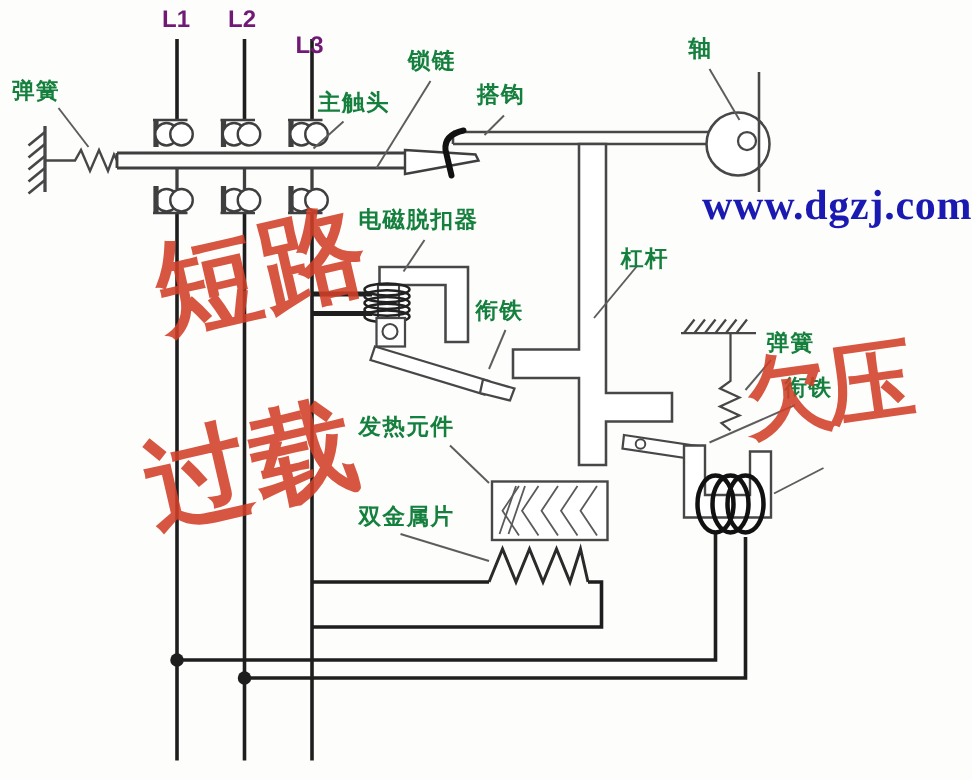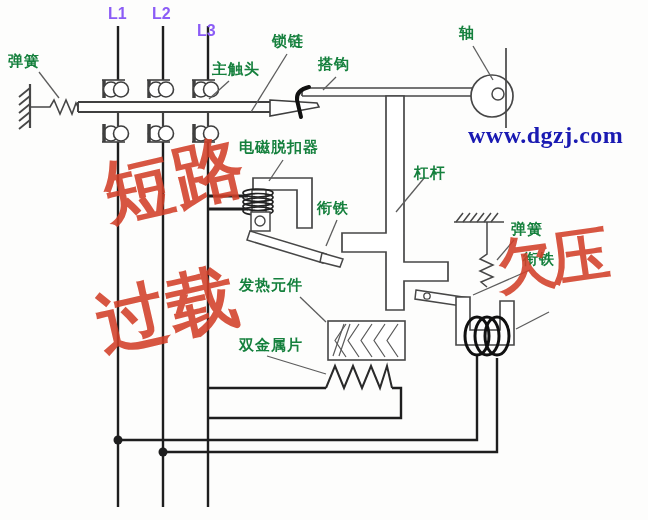--- a/index.html
+++ b/index.html
@@ -8,30 +8,30 @@
     overflow:hidden;outline:1px solid #c9c9c9;
     font-family:"Liberation Sans", sans-serif;
   }
   .stage svg{position:absolute;left:0;top:0;}
   .lbl{
     position:absolute;color:#15803d;font-size:15px;font-weight:bold;
     letter-spacing:1px;white-space:nowrap;line-height:1.1;
     font-family:"Liberation Sans", sans-serif;
   }
   .phase{
-    position:absolute;color:#8b5cf6;font-size:16px;font-weight:bold;
+    position:absolute;color:#701a75;font-size:16px;font-weight:bold;
     font-family:"Liberation Sans", sans-serif;white-space:nowrap;
   }
   .hw{
     position:absolute;color:#d24029;font-weight:bold;white-space:nowrap;
     opacity:.88;transform-origin:left top;line-height:1;
     font-family:"DejaVu Sans", sans-serif;
   }
   .watermark{
-    position:absolute;color:#1a1ab2;font-size:24px;font-weight:bold;
+    position:absolute;color:#1a1ab2;font-size:28px;font-weight:bold;
     letter-spacing:.5px;white-space:nowrap;
     font-family:"Liberation Serif", serif;
   }
 </style>
 </head>
 <body>
 
 <div class="stage">
 
 <svg width="648" height="520" viewBox="0 0 648 520">

